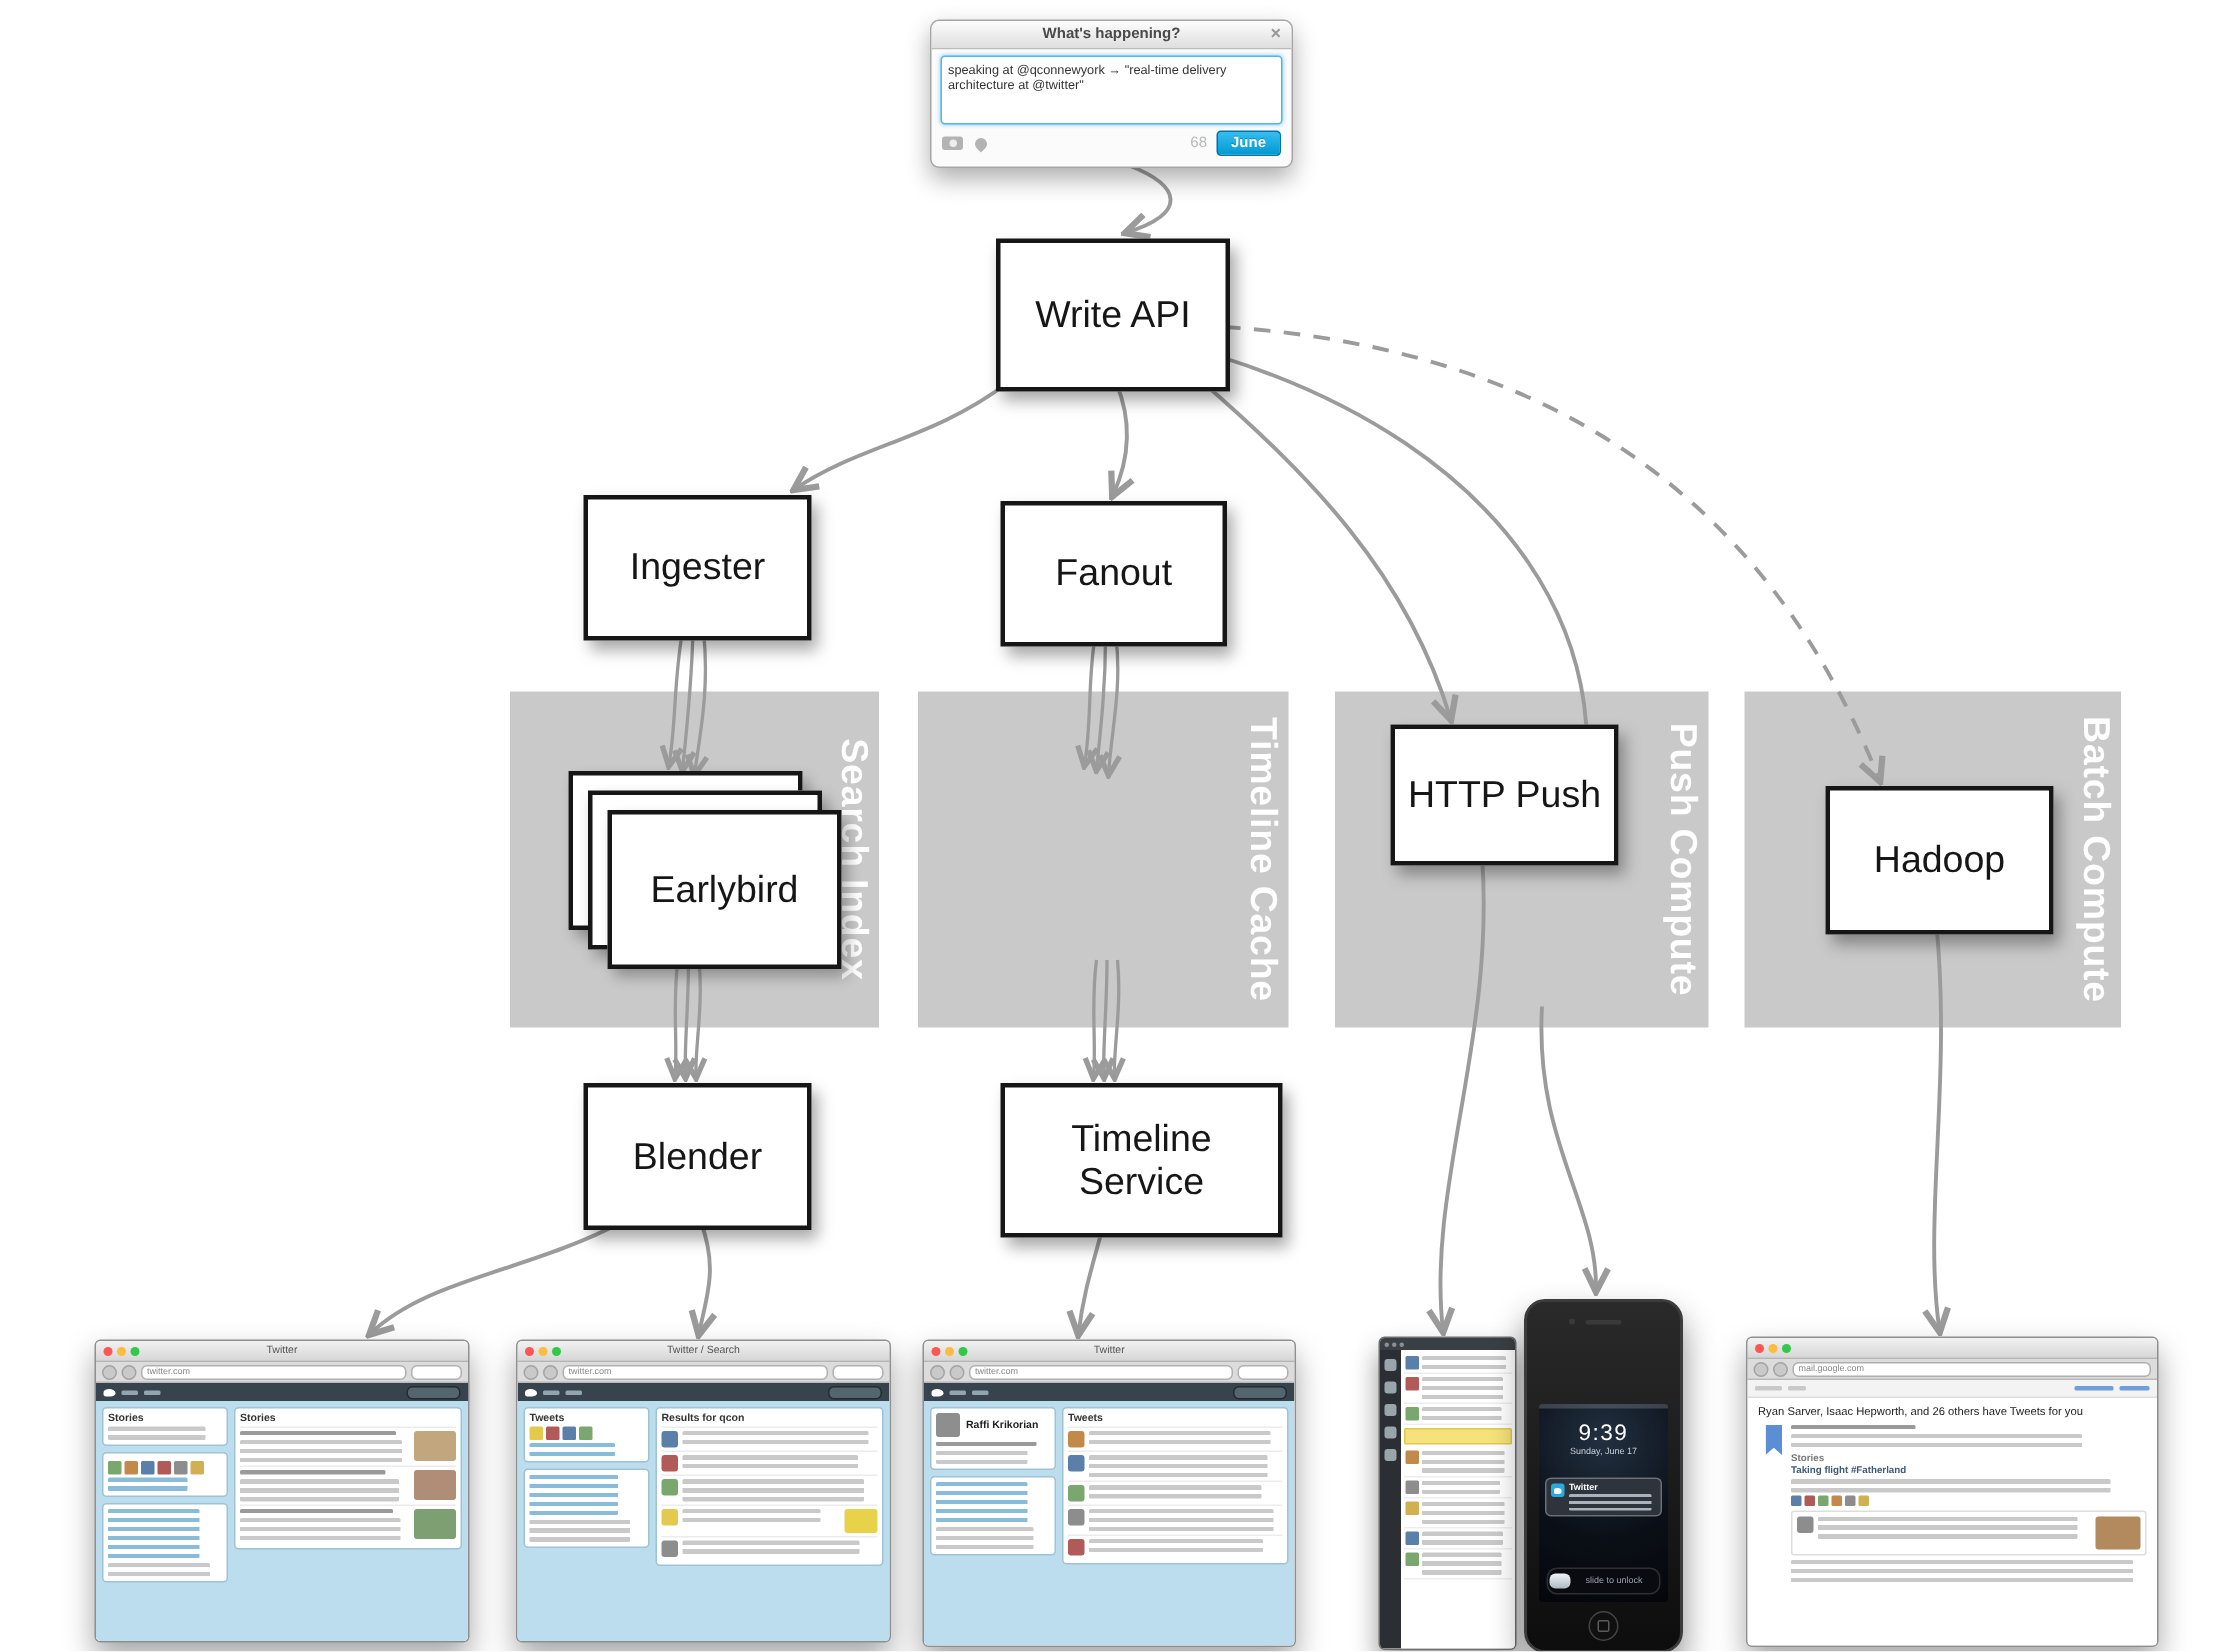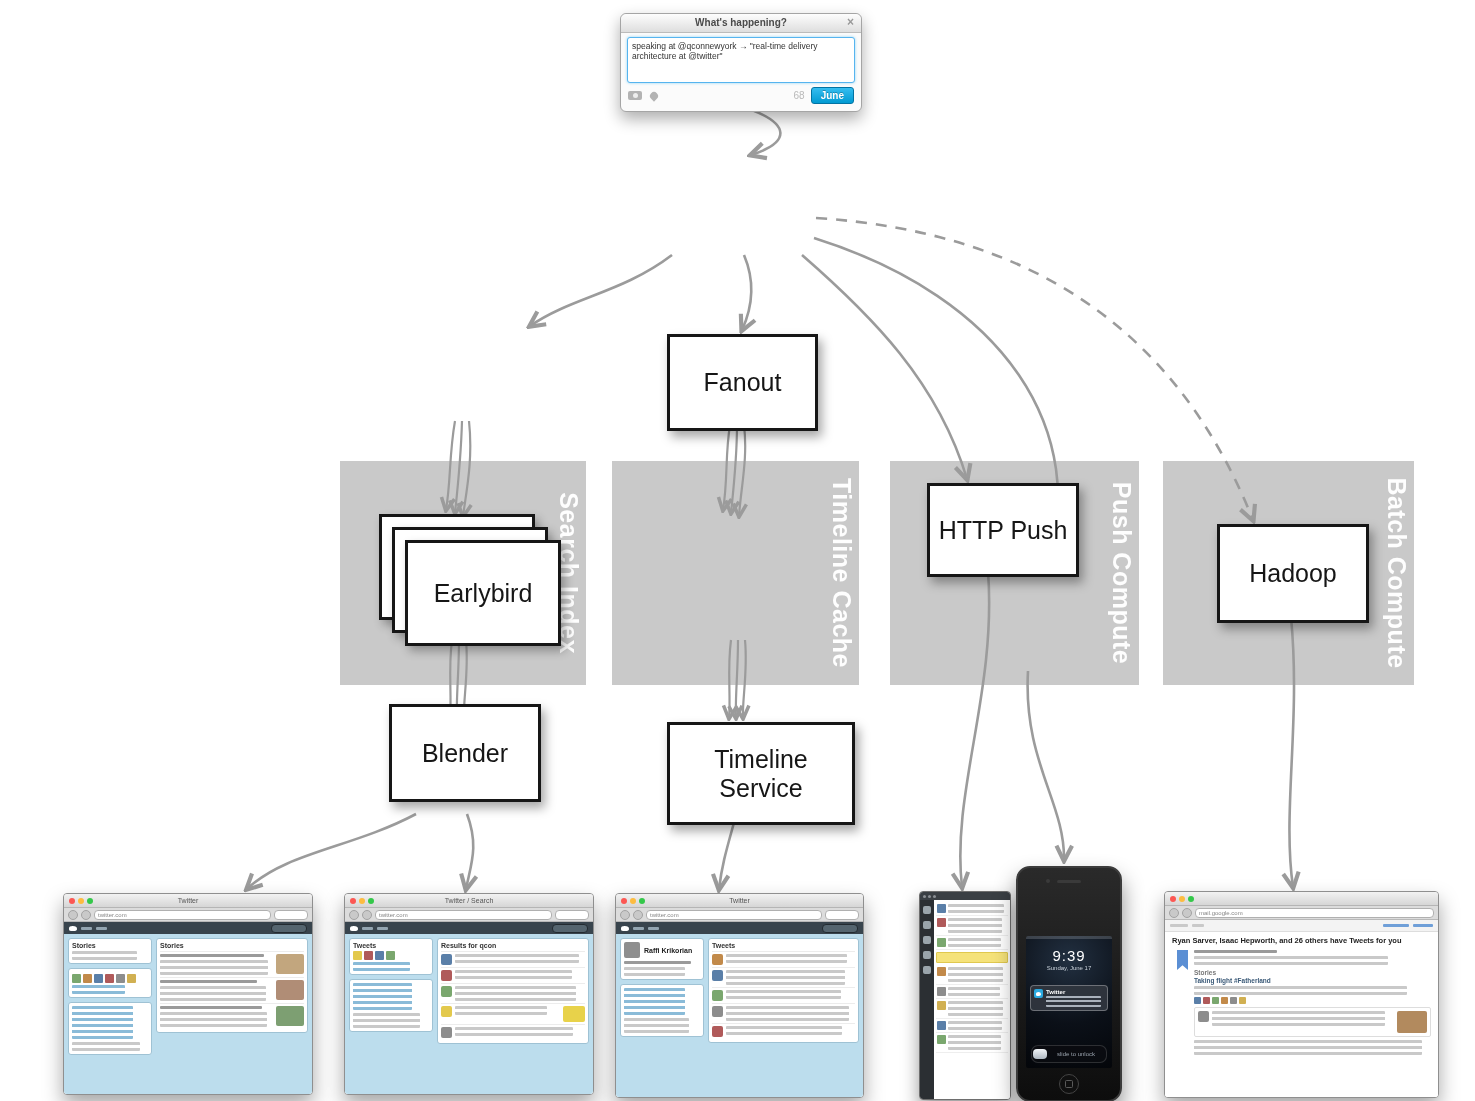--- a/index.html
+++ b/index.html
@@ -87,21 +87,21 @@
   .thumb{border-radius:2px;flex:none;}
   .prof{display:flex;gap:4px;align-items:center;}
   .pav{width:16px;height:16px;border-radius:2px;background:#8e8e8e;flex:none;}
   .pname{font-size:7px;font-weight:bold;color:#222;}
 
   
   .mail{position:absolute;inset:0;background:#fff;}
   .m-top{height:11px;background:#f3f3f3;border-bottom:1px solid #ddd;display:flex;gap:4px;align-items:center;padding:0 5px;}
   .mbar{height:3px;border-radius:1px;background:#c9c9c9;}
   .mbar.blue{background:#6f9fd8;}
-  .m-head{font-size:7.5px;font-weight:bold;color:#222;padding:4px 7px 2px;line-height:1.2;}
+  .m-head{font-size:7.5px;font-weight:normal;color:#222;padding:4px 7px 2px;line-height:1.2;}
   .m-body{display:flex;padding:3px 7px;gap:6px;}
   .ribbon{width:11px;height:20px;background:#5b8fd4;clip-path:polygon(0 0,100% 0,100% 100%,50% 76%,0 100%);flex:none;margin-left:5px;}
   .m-col{flex:1;min-width:0;}
   .m-sec{font-size:6.5px;font-weight:bold;color:#777;margin:4px 0 1px;}
   .m-story{font-size:6.5px;font-weight:bold;color:#3b5a78;margin:1px 0 2px;}
   .tweetcard{border:1px solid #ddd;border-radius:2px;padding:3px;display:flex;gap:3px;margin:3px 0;}
 
   
   .appwin{position:absolute;left:919px;top:891px;width:90px;height:207px;border-radius:4px;overflow:hidden;
     border:1px solid #6e6e6e;box-shadow:0 10px 18px rgba(0,0,0,.4);background:#fff;z-index:3;display:flex;flex-direction:column;}
@@ -203,24 +203,26 @@
       <div class="cmp-text">speaking at @qconnewyork → "real-time delivery architecture at @twitter"</div>
     </div>
     <div class="cmp-foot">
       <div class="ico-cam"></div>
       <div class="ico-pin"></div>
       <div class="cmp-count">68</div>
       <div class="cmp-tweet">June</div>
     </div>
   </div>
 
+  <div class="node" style="left:664px;top:159px;width:150px;height:96px;">Write API</div>
+  <div class="node" style="left:389px;top:330px;width:146px;height:91px;">Ingester</div>
   <div class="node" style="left:927px;top:483px;width:146px;height:88px;">HTTP Push</div>
   <div class="node" style="left:667px;top:334px;width:145px;height:91px;">Fanout</div>
   <div class="node" style="left:1217px;top:524px;width:146px;height:93px;">Hadoop</div>
-  <div class="node" style="left:389px;top:704px;width:146px;height:92px;">Blender</div>
+  <div class="node" style="left:389px;top:722px;width:146px;height:92px;">Blender</div>
   <div class="node" style="left:667px;top:722px;width:146px;height:97px;padding:0 18px;">Timeline Service</div>
 
   <div class="stack" style="left:379px;top:514px;width:176px;height:126px;">
     <div class="card c0"></div>
     <div class="card c1"></div>
     <div class="card c2">Earlybird</div>
   </div>
 
 
   <div class="browser" style="left:63px;top:893px;width:248px;height:200px;">

